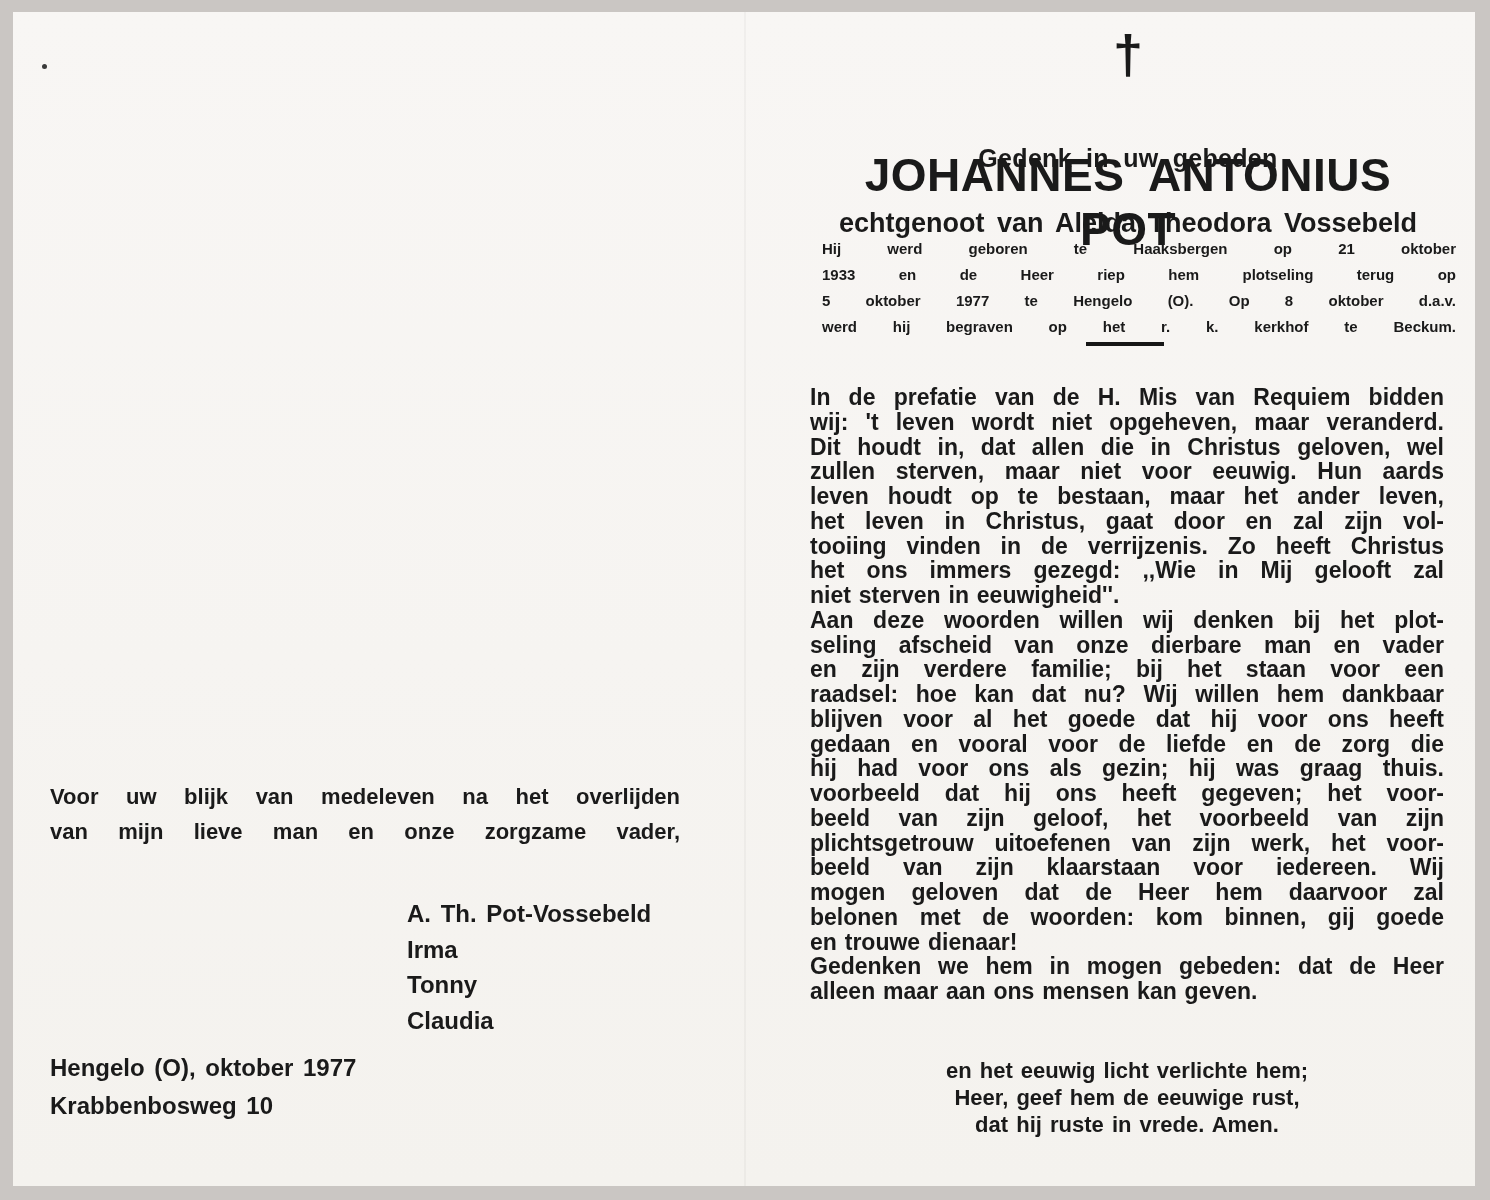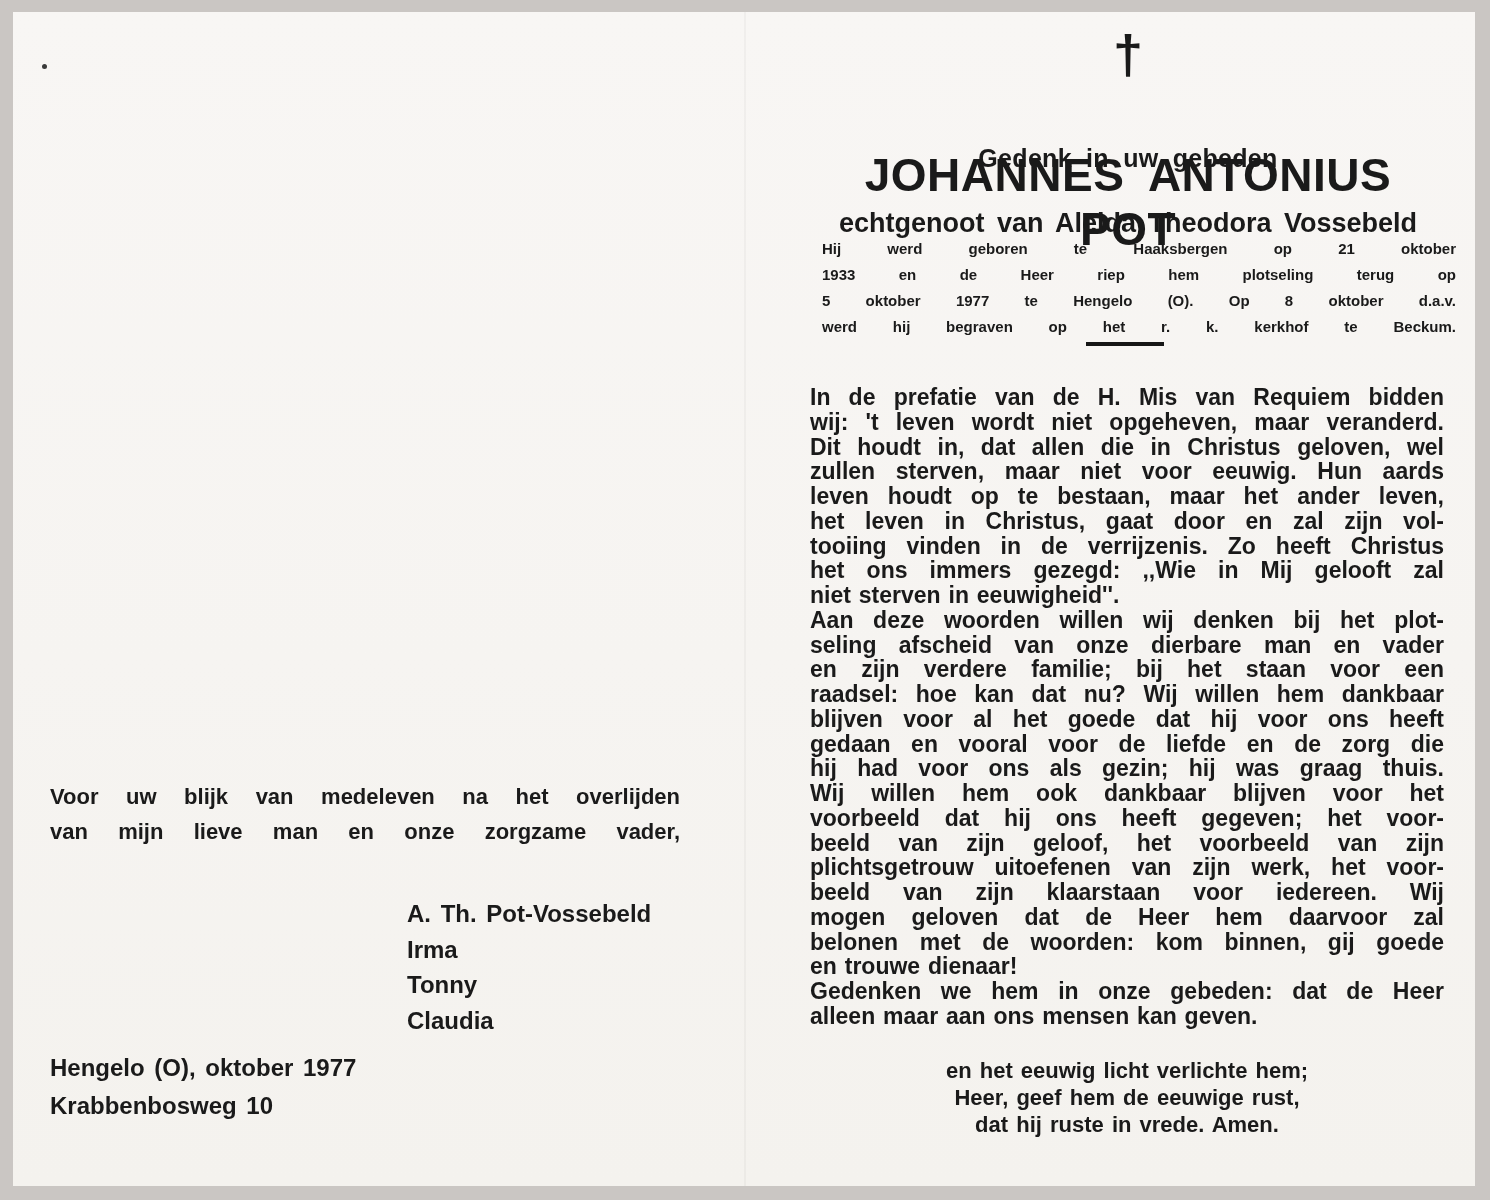--- a/index.html
+++ b/index.html
@@ -95,30 +95,29 @@
     <div class="jl">het ons immers gezegd: ,,Wie in Mij gelooft zal</div>
     <div class="ll">niet sterven in eeuwigheid''.</div>
 
     <div class="jl">Aan deze woorden willen wij denken bij het plot-</div>
     <div class="jl">seling afscheid van onze dierbare man en vader</div>
     <div class="jl">en zijn verdere familie; bij het staan voor een</div>
     <div class="jl">raadsel: hoe kan dat nu? Wij willen hem dankbaar</div>
     <div class="jl">blijven voor al het goede dat hij voor ons heeft</div>
     <div class="jl">gedaan en vooral voor de liefde en de zorg die</div>
     <div class="jl">hij had voor ons als gezin; hij was graag thuis.</div>
-    <div class="jl">Wij willen hem ook dankbaar blijven voor het</div>
     <div class="jl">voorbeeld dat hij ons heeft gegeven; het voor-</div>
     <div class="jl">beeld van zijn geloof, het voorbeeld van zijn</div>
     <div class="jl">plichtsgetrouw uitoefenen van zijn werk, het voor-</div>
     <div class="jl">beeld van zijn klaarstaan voor iedereen. Wij</div>
     <div class="jl">mogen geloven dat de Heer hem daarvoor zal</div>
     <div class="jl">belonen met de woorden: kom binnen, gij goede</div>
     <div class="ll">en trouwe dienaar!</div>
 
-    <div class="jl">Gedenken we hem in onze gebeden: dat de Heer</div>
+    <div class="jl">Gedenken we hem in mogen gebeden: dat de Heer</div>
     <div class="ll">alleen maar aan ons mensen kan geven.</div>
   </div>
 
   <div class="blk prayer">
     <div class="cl">en het eeuwig licht verlichte hem;</div>
     <div class="cl">Heer, geef hem de eeuwige rust,</div>
     <div class="cl">dat hij ruste in vrede. Amen.</div>
   </div>
 </div>
 

